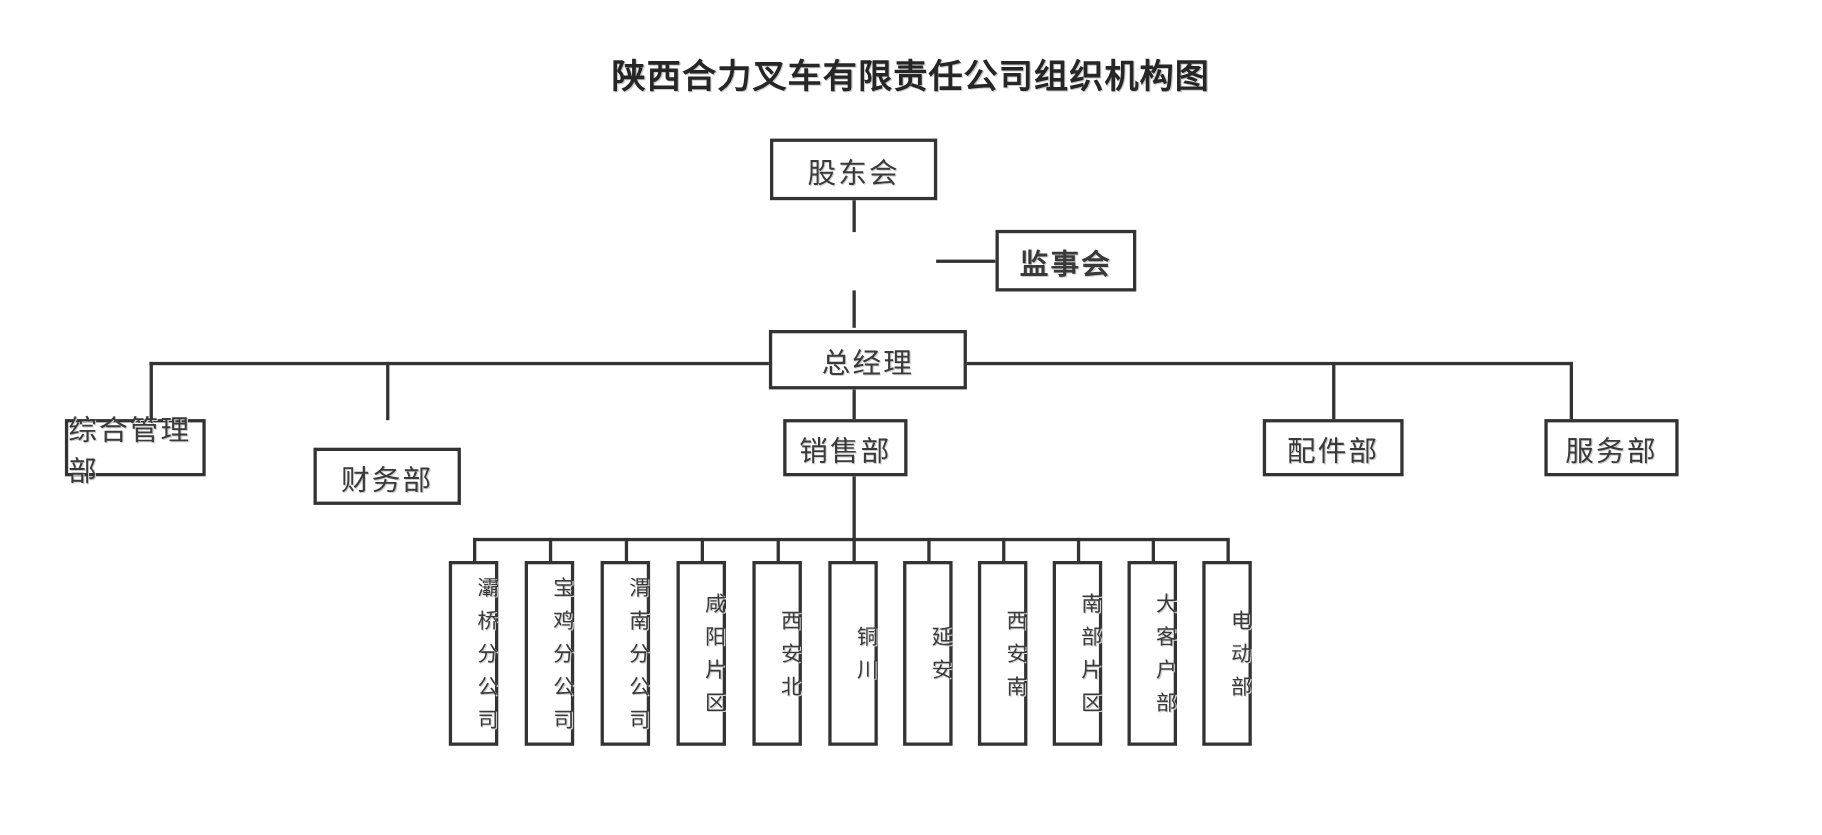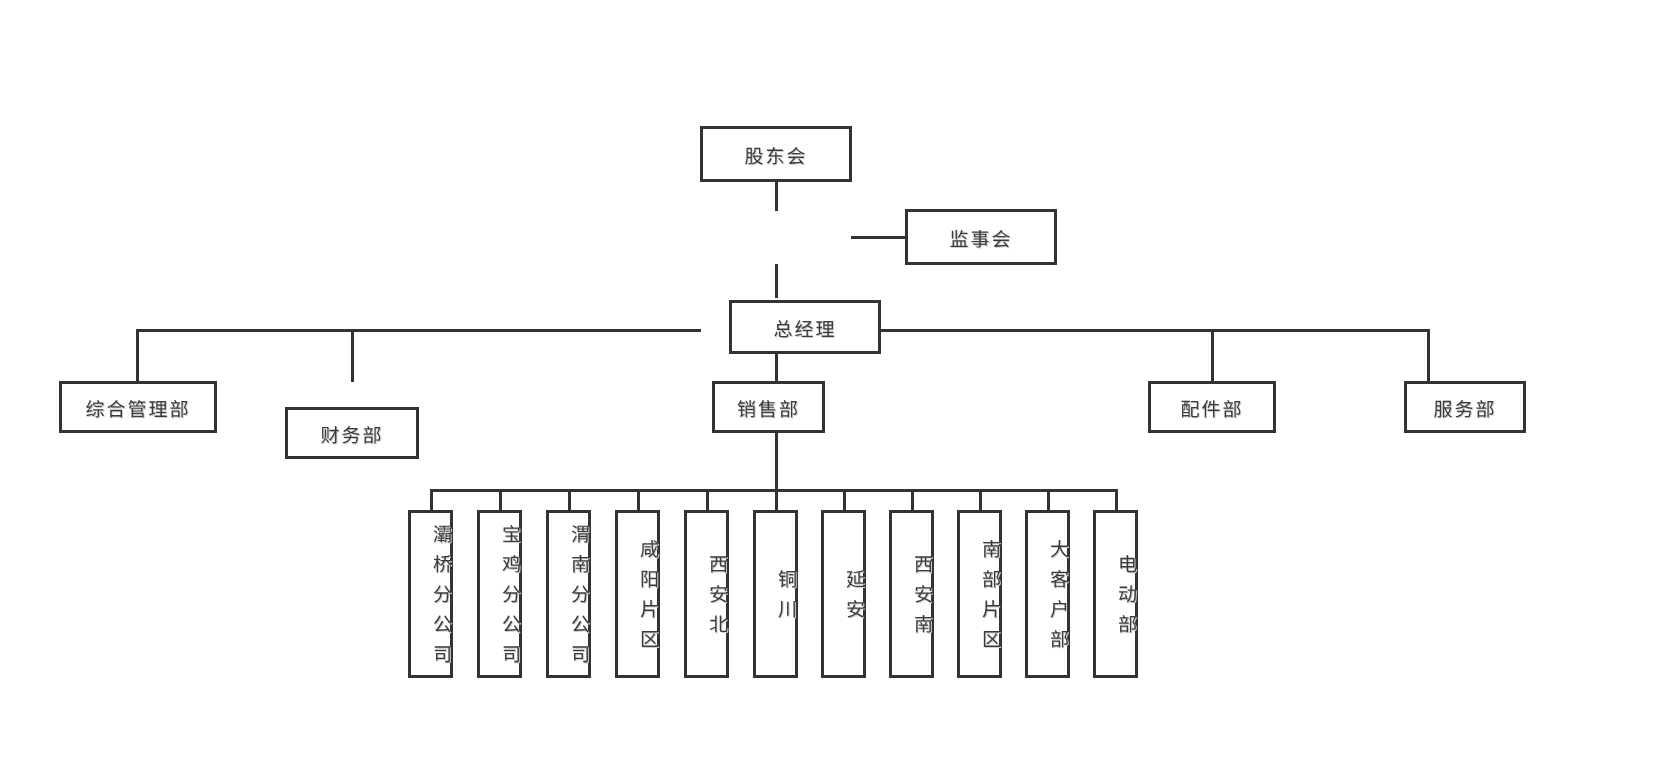--- a/index.html
+++ b/index.html
@@ -28,21 +28,21 @@
 
   
   .node{
     position:absolute;
     box-sizing:border-box;
     border:3px solid #333333;
     background:#ffffff;
     display:flex;
     align-items:center;
     justify-content:center;
-    font-size:19px;
+    font-size:26px;
     color:#3a3a3a;
     text-shadow:1px 1px 0 #cfcfcf;
     z-index:3;
   }
   .node.horizontal{letter-spacing:2px;}
 
   
   .node.vertical{
     writing-mode:vertical-rl;
     text-orientation:upright;
@@ -61,20 +61,21 @@
     z-index:1;
   }
   .conn.h{height:3px;}
   .conn.v{width:3px;}
 </style>
 </head>
 <body>
 
 <div id="stage">
 
+  <div class="chart-title">陕西合力叉车有限责任公司组织机构图</div>
 
   <div class="conn v" style="left:775px;top:181px;height:30px;"></div>
 
   <div class="conn h" style="left:851px;top:236px;width:56px;"></div>
 
   <div class="conn v" style="left:775px;top:264px;height:34px;"></div>
 
   <div class="conn h" style="left:136px;top:329px;width:565px;"></div>
   <div class="conn h" style="left:849px;top:329px;width:581px;"></div>
 
@@ -97,29 +98,29 @@
   <div class="conn v" style="left:911px;top:489px;height:22px;"></div>
   <div class="conn v" style="left:979px;top:489px;height:22px;"></div>
   <div class="conn v" style="left:1047px;top:489px;height:22px;"></div>
   <div class="conn v" style="left:1115px;top:489px;height:22px;"></div>
 
   <div class="node horizontal" style="left:700px;top:126px;width:152px;height:56px;">
     <span>股东会</span>
   </div>
 
 
-  <div class="node horizontal" style="left:905px;top:209px;width:152px;height:56px;">
+  <div class="node horizontal" style="left:905px;top:209px;width:128px;height:56px;font-weight:bold;">
     <span>监事会</span>
   </div>
 
-  <div class="node horizontal" style="left:729px;top:300px;width:152px;height:54px;">
+  <div class="node horizontal" style="left:699px;top:300px;width:180px;height:54px;">
     <span>总经理</span>
   </div>
 
-  <div class="node horizontal" style="left:59px;top:381px;width:158px;height:52px;">
+  <div class="node horizontal" style="left:59px;top:381px;width:128px;height:52px;">
     <span>综合管理部</span>
   </div>
 
   <div class="node horizontal" style="left:285px;top:381px;width:134px;height:52px;margin-top:26px;">
     <span>财务部</span>
   </div>
 
   <div class="node horizontal" style="left:712px;top:381px;width:113px;height:52px;justify-content:center;">
     <span>销售部</span>
   </div>

